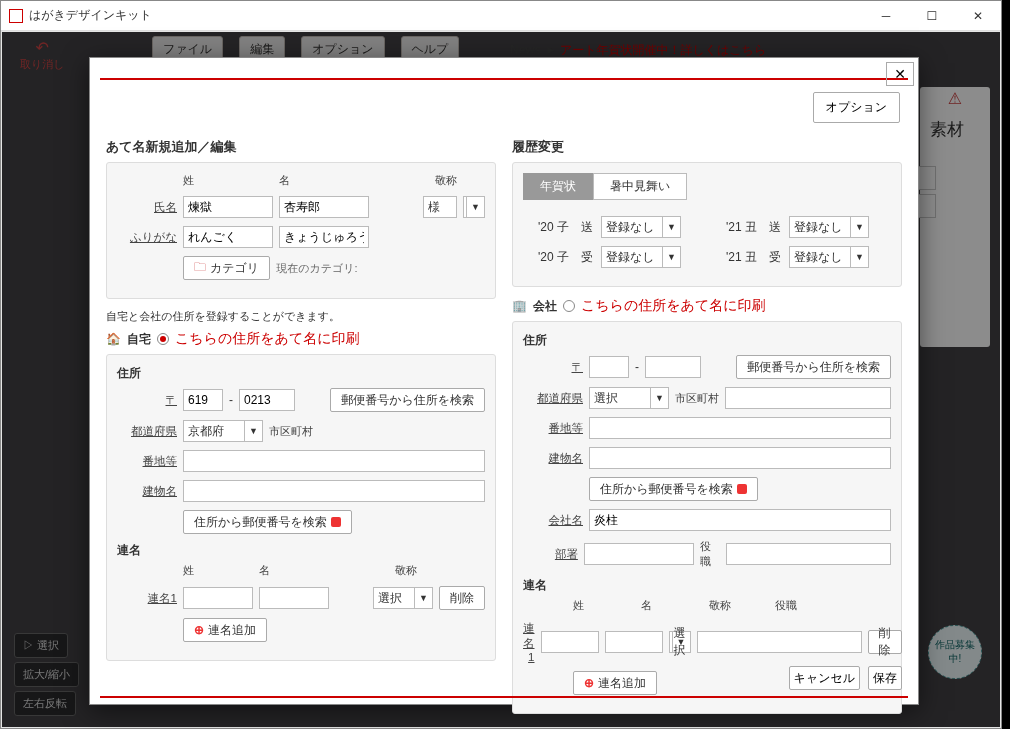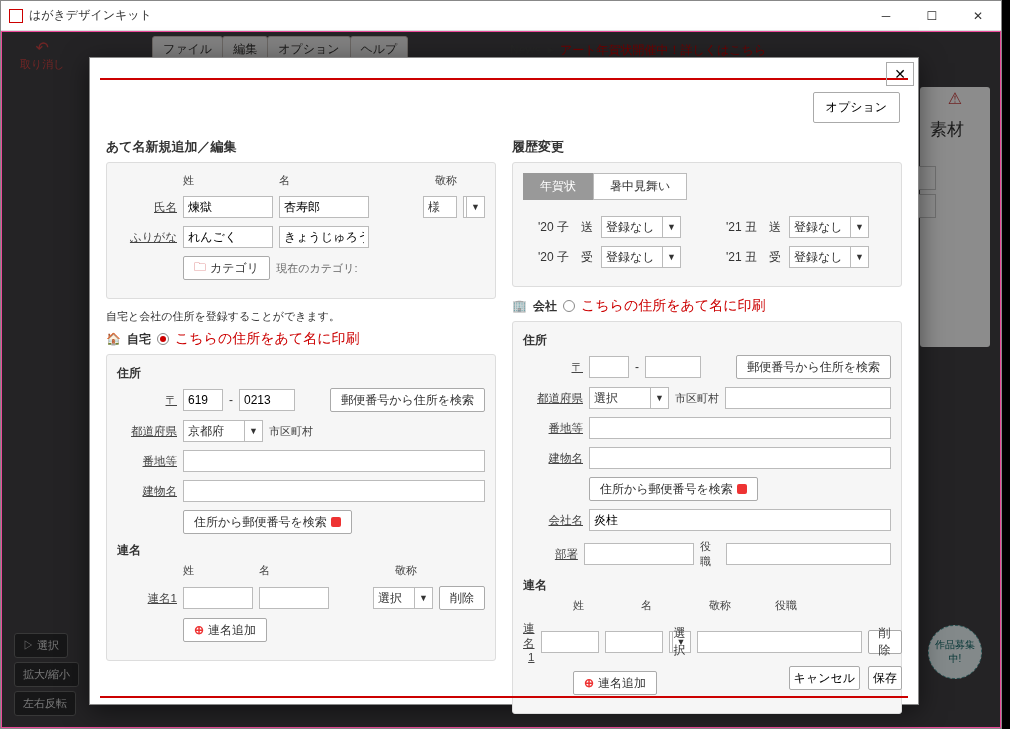--- a/index.html
+++ b/index.html
@@ -1,27 +1,27 @@
 <!DOCTYPE html>
 <html><head>
 <meta charset="utf-8">
 <style>
 * { box-sizing: border-box; margin: 0; padding: 0; font-family: "Meiryo", "MS PGothic", sans-serif; }
 html, body { width: 1010px; height: 729px; overflow: hidden; background: #000; }
 
-.win { position: absolute; left: 0; top: 0; width: 1002px; height: 729px; background: #ec4899; border: 1px solid #888; }
+.win { position: absolute; left: 0; top: 0; width: 1002px; height: 729px; background: #e5e5e5; border: 1px solid #888; }
 .titlebar { height: 30px; display: flex; align-items: center; padding: 0 0 0 8px; background: #fff; border-bottom: 1px solid #ddd; }
 .titlebar .icon { width: 14px; height: 14px; border: 1px solid #c00; background: #fff; display:inline-block; margin-right:6px; }
 .titlebar .title { font-size: 12px; color: #333; flex: 1; }
 .winbtn { width: 46px; height: 30px; display:flex; align-items:center; justify-content:center; font-size:12px; color:#333; }
 
 .appbg { position:absolute; left:1px; top:31px; right:1px; bottom:1px; background:#424044; }
 .appbg .dim { position:absolute; inset:0; background:rgba(0,0,0,0.45); }
 
-.menubar { position:absolute; left:150px; top:4px; height:22px; display:flex; gap:0; color:#333; font-size:12px; }
+.menubar { position:absolute; left:150px; top:4px; height:22px; display:flex; gap:17px; color:#333; font-size:12px; }
 .menubar span { padding:4px 10px; background:#eceae9; border:1px solid #bfb9b3; border-radius:3px 3px 0 0; margin-right:-1px; }
 .news { position:absolute; left:508px; top:10px; font-size:12px; color:#444; }
 .news a { color:#c00; text-decoration:none; }
 
 .undo { position:absolute; left:18px; top:6px; color:#c44; font-size:11px; text-align:center; }
 .undo .ic { font-size:16px; display:block; }
 
 .rightpanel { position:absolute; right:10px; top:55px; width:70px; height:260px; background:#fff; border-radius:3px; }
 .rightpanel .tab { font-size:17px; color:#333; padding:10px; }
 .rightpanel .warn { color:#c44; font-size:16px; text-align:center; display:block; margin-top:2px;}

